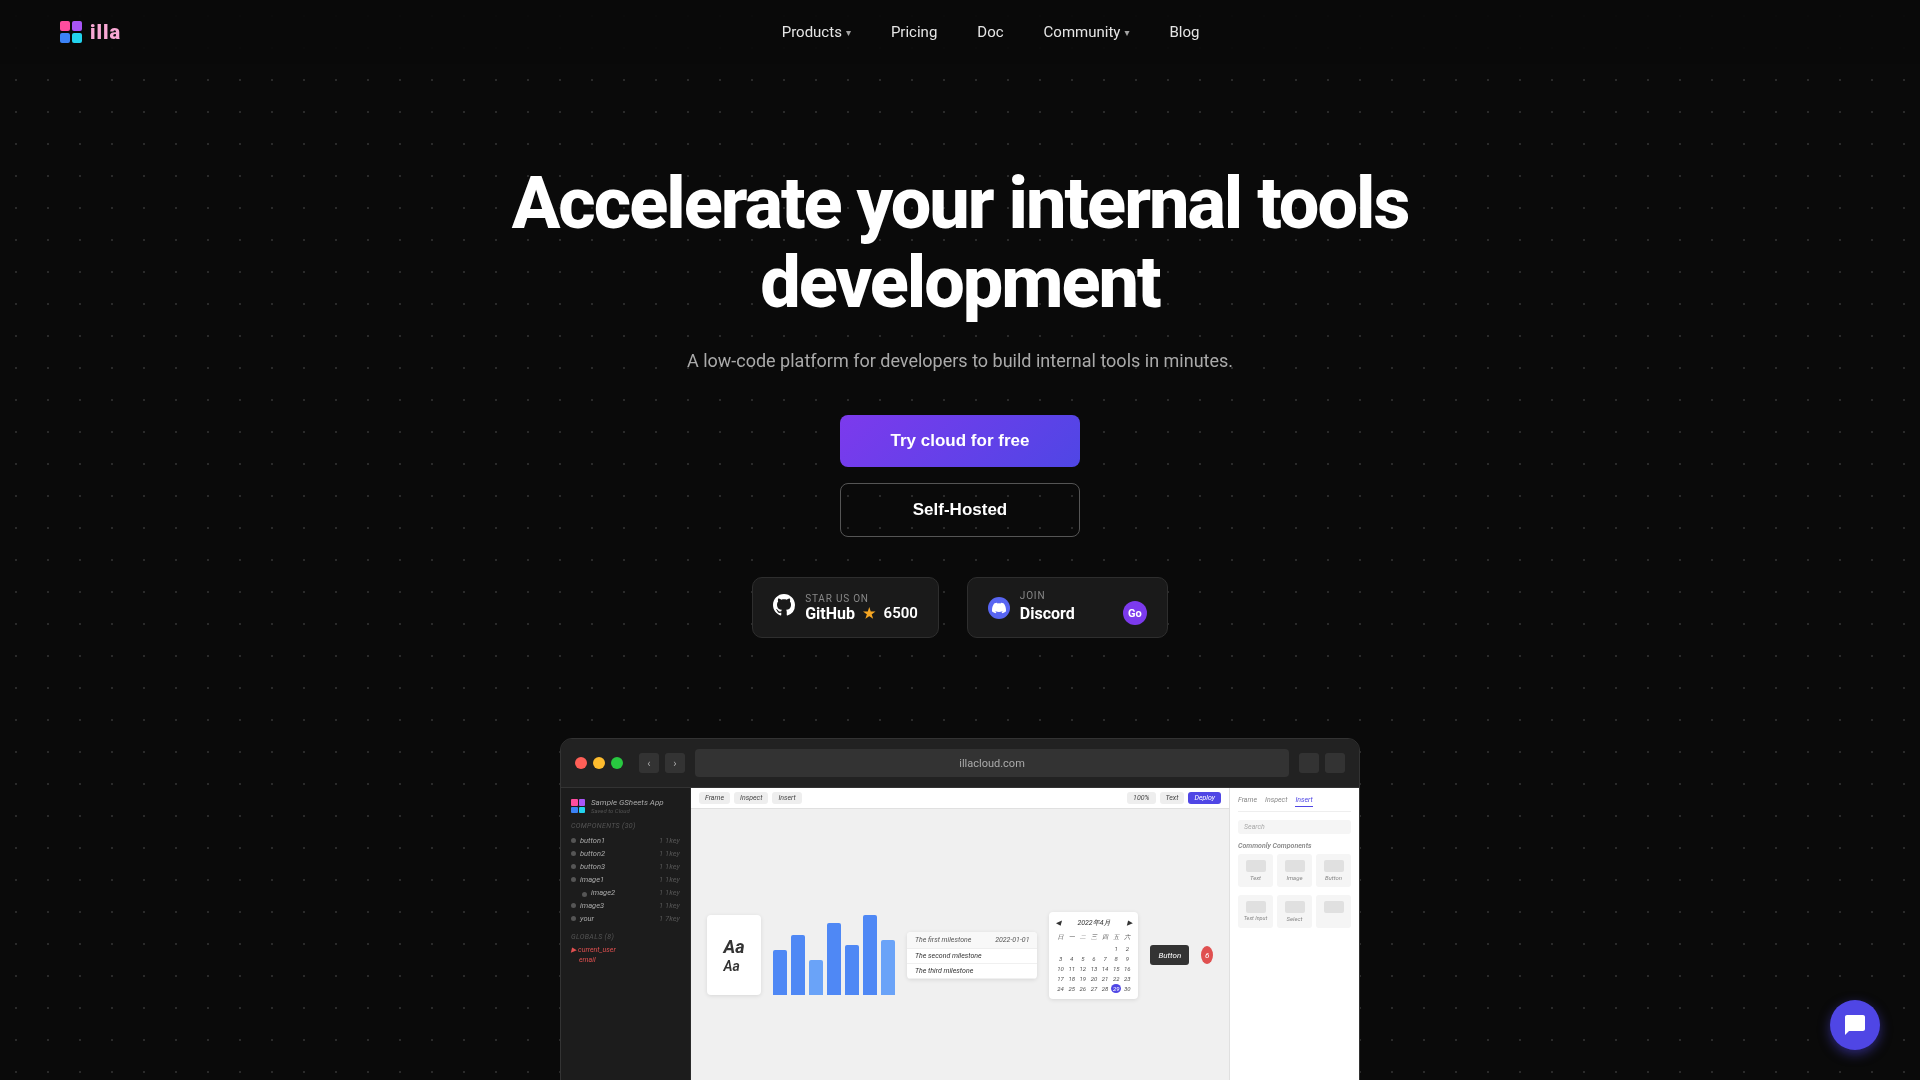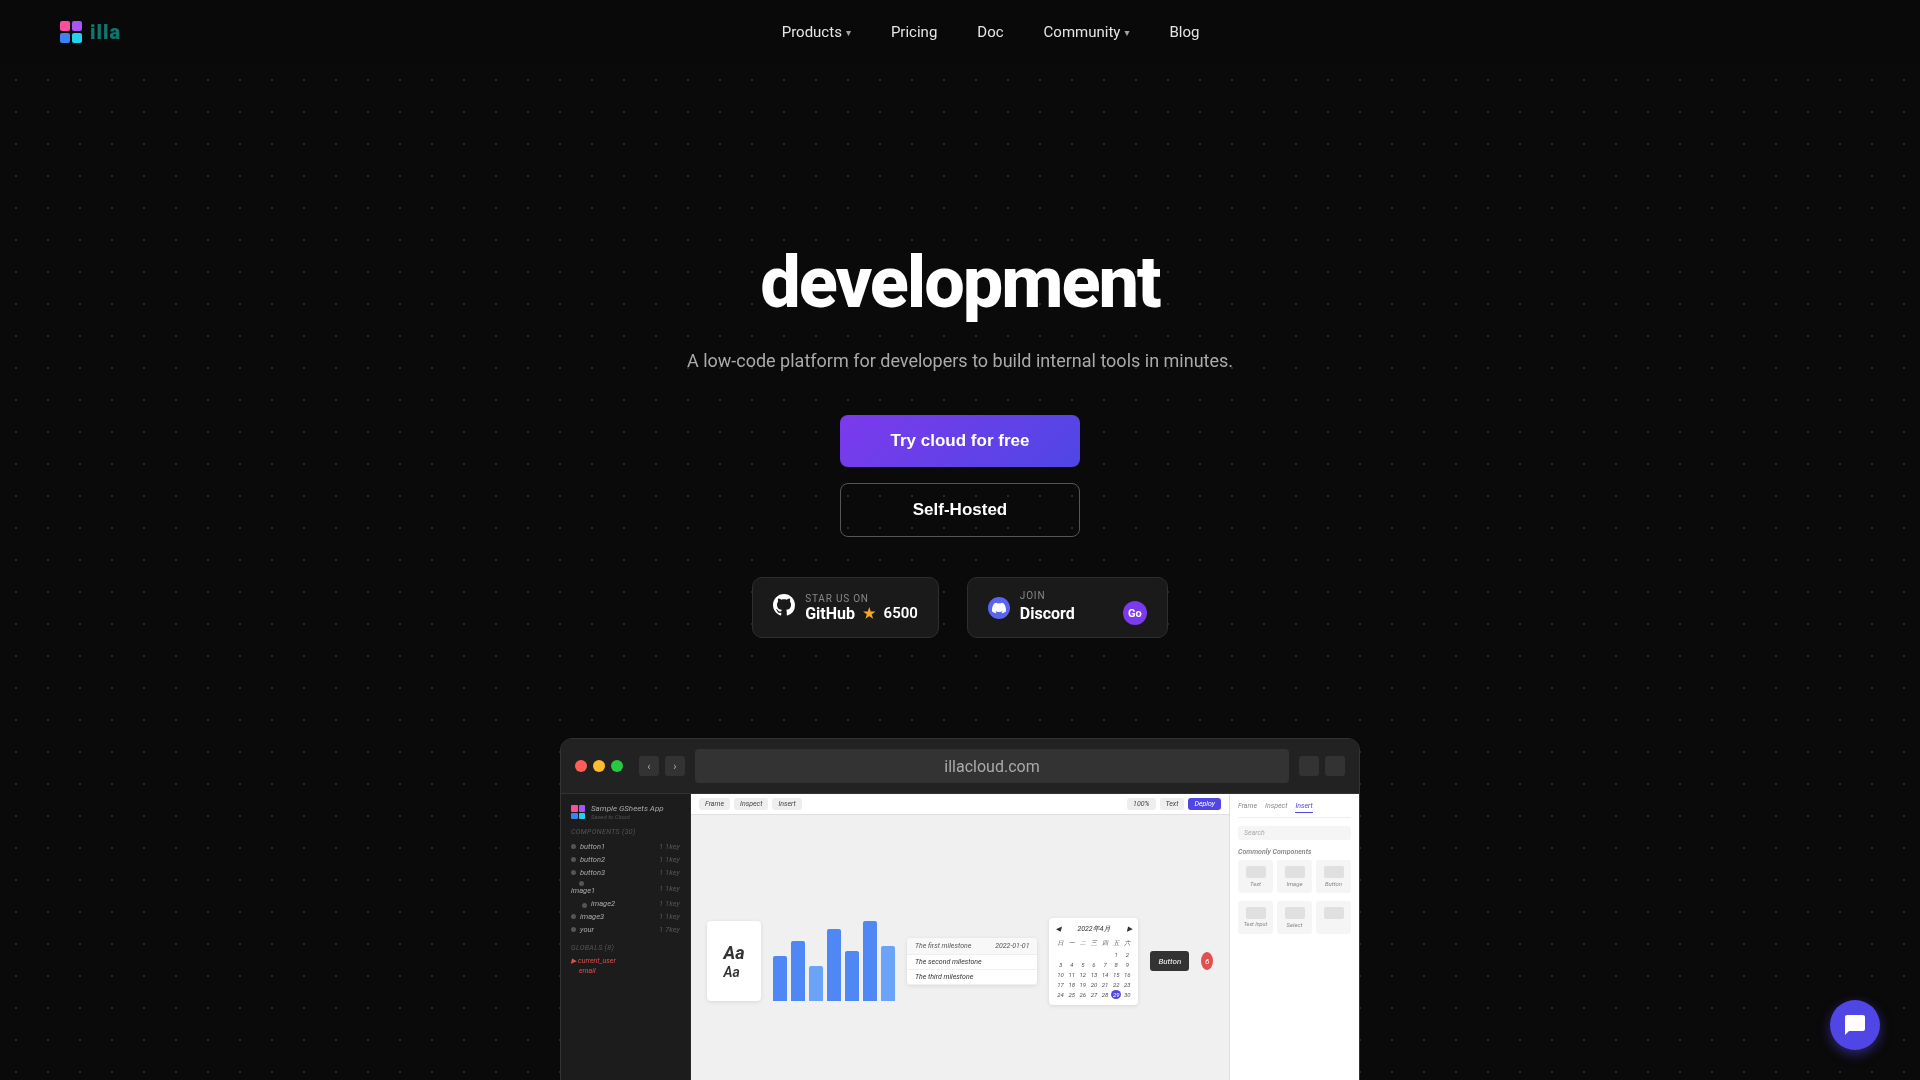--- a/index.html
+++ b/index.html
@@ -272,25 +272,25 @@
       align-items: center;
       justify-content: center;
       font-size: 11px;
       color: #aaa;
     }
 
     .browser-url {
       flex: 1;
       background: #333333;
       border-radius: 4px;
-      height: 34px;
+      height: 28px;
       display: flex;
       align-items: center;
       justify-content: center;
-      font-size: 16px;
+      font-size: 11px;
       color: #aaaaaa;
     }
 
     .browser-actions {
       display: flex;
       gap: 6px;
     }
 
     .browser-action-btn {
       width: 20px;
@@ -619,21 +619,21 @@
     }
     .illa-sq-1 { background: #ff4d9e; }
     .illa-sq-2 { background: #a855f7; }
     .illa-sq-3 { background: #3b82f6; }
     .illa-sq-4 { background: #22d3ee; }
 
     .illa-word {
       font-size: 20px;
       font-weight: 900;
       letter-spacing: 1px;
-      color: #0f766e;
+      color: #f9a8d4;
     }
   </style>
 </head>
 <body>
 
 <header>
 
   <div class="logo-container">
     <div class="illa-squares">
       <div class="illa-sq illa-sq-1"></div>
@@ -662,21 +662,21 @@
     <a class="nav-item">
       <span>Blog</span>
     </a>
   </nav>
 
   <div class="header-actions"></div>
 </header>
 
 <section class="hero">
   <h1 class="hero-title">
-    <br>
+    <span>Accelerate your internal tools</span><br>
     <span>development</span>
   </h1>
   <p class="hero-subtitle">A low-code platform for developers to build internal tools in minutes.</p>
 
   <div class="hero-cta-row">
     <button class="btn-primary">Try cloud for free</button>
     <button class="btn-secondary">Self-Hosted</button>
   </div>
 
   <div class="hero-badges-row">
@@ -769,21 +769,21 @@
             <span style="color:#555;">1 1key</span>
           </div>
           <div class="sidebar-item">
             <div style="display:flex;align-items:center;">
                 <div class="sidebar-item-dot"></div>
                 <span>button3</span>
               </div>
             <span style="color:#555;">1 1key</span>
           </div>
           <div class="sidebar-item">
-            <div style="display:flex;align-items:center;flex-direction:column;">
+            <div style="display:flex;align-items:center;">
                 <div class="sidebar-item-dot"></div>
                 <span>image1</span>
               </div>
             <span style="color:#555;">1 1key</span>
           </div>
           <div class="sidebar-item">
             <div style="display:flex;align-items:flex-end;padding-left:11px;">
                 <div class="sidebar-item-dot"></div>
                 <span>image2</span>
               </div>

